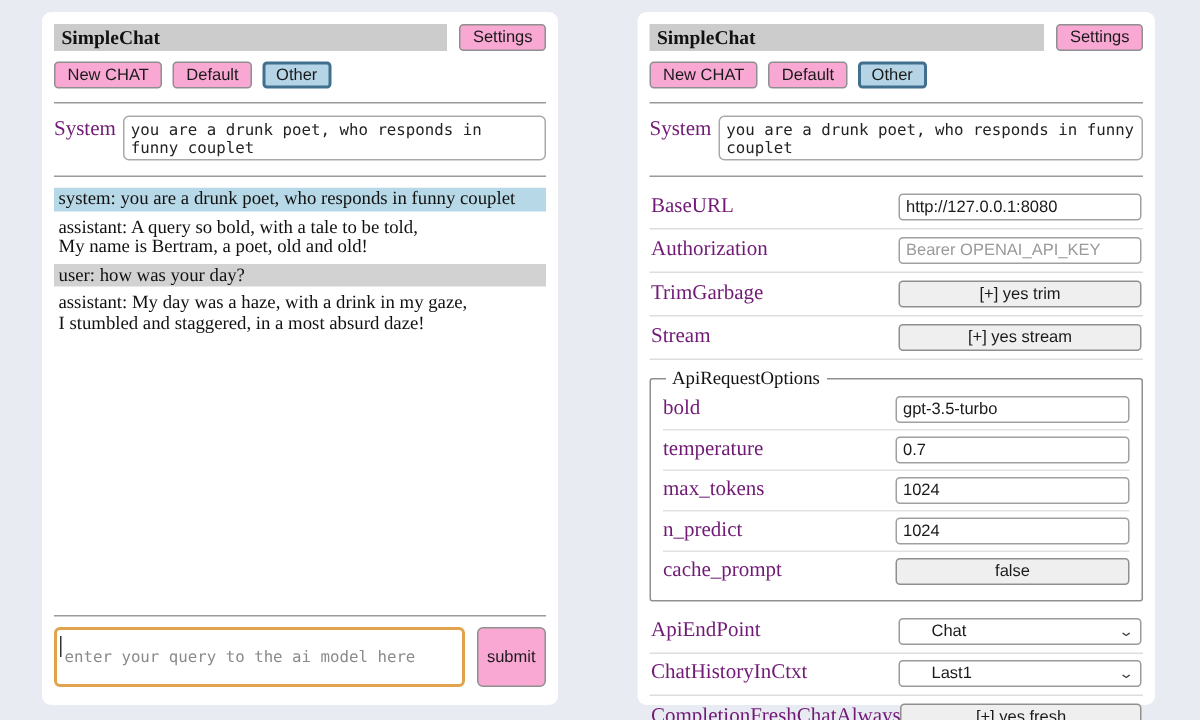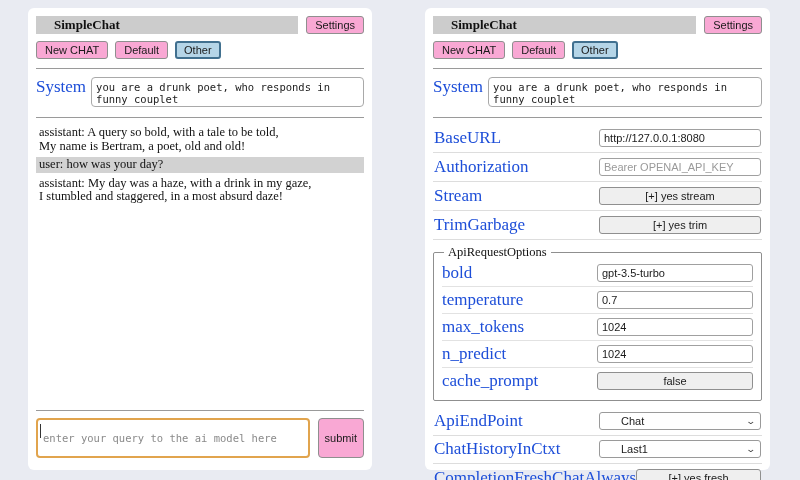--- a/index.html
+++ b/index.html
@@ -22,21 +22,21 @@
   .card.left  { left: 28px;  width: 344px; }
   .card.right { left: 425px; width: 345px; }
 
   
   .header { display: flex; align-items: stretch; gap: 8px; margin-bottom: 7px; }
   .titlebar {
     flex: 1;
     background: #cccccc;
     font-size: 13px;
     font-weight: bold;
-    padding: 1px 18px;
+    padding: 1px 5px;
     line-height: 15px;
     color: #111;
   }
   .btn {
     font-family: "Liberation Sans", sans-serif;
     font-size: 11px;
     color: #1a1a1a;
     background: #f9a8d4;
     border: 1px solid #8f8f8f;
     border-radius: 3px;
@@ -48,21 +48,21 @@
   .toolbar { display: flex; gap: 7px; margin-bottom: 7px; }
   .btn.active {
     background: #b5d5e7;
     border: 2px solid #41708f;
     padding: 0 7px;
   }
   hr.rule { border: none; border-top: 1px solid #9a9a9a; margin: 2px 0 6px 0; }
 
   
   .system-row { display: flex; gap: 5px; margin: 2px 0 8px 0; }
-  .label { font-size: 17px; color: #1d4ed8; line-height: 16px; }
+  .label { font-size: 14px; color: #701a75; line-height: 16px; }
   .system-row .label { padding-top: 2px; }
   textarea.system-input {
     flex: 1;
     height: 30px;
     resize: none;
     border: 1px solid #a9a9a9;
     border-radius: 4px;
     font-family: "DejaVu Sans Mono", "Liberation Mono", monospace;
     font-size: 10.5px;
     padding: 3px 4px;
@@ -193,20 +193,21 @@
     <button class="btn">Default</button>
     <button class="btn active">Other</button>
   </div>
   <hr class="rule">
   <div class="system-row">
     <span class="label">System</span>
     <textarea class="system-input" style="">you are a drunk poet, who responds in funny couplet</textarea>
   </div>
   <hr class="rule">
   <div class="messages">
+    <div class="msg role-system">system: you are a drunk poet, who responds in funny couplet</div>
     <div class="msg role-assistant">assistant: A query so bold, with a tale to be told,
 My name is Bertram, a poet, old and old!</div>
     <div class="msg role-user">user: how was your day?</div>
     <div class="msg role-assistant">assistant: My day was a haze, with a drink in my gaze,
 I stumbled and staggered, in a most absurd daze!</div>
   </div>
   <div class="footer">
     <hr class="rule">
     <div class="query-row">
       <span class="qwrap focused">
@@ -238,26 +239,26 @@
   <div class="settings">
     <div class="srow">
       <span class="label">BaseURL</span>
       <span class="sctrl"><input class="tinput" value="http://127.0.0.1:8080" style=""></span>
     </div>
     <div class="srow">
       <span class="label">Authorization</span>
       <span class="sctrl"><input class="tinput" placeholder="Bearer OPENAI_API_KEY" style=""></span>
     </div>
     <div class="srow">
+      <span class="label">TrimGarbage</span>
+      <span class="sctrl"><button class="tbtn">[+] yes trim</button></span>
+    </div>
+    <div class="srow">
       <span class="label">Stream</span>
       <span class="sctrl"><button class="tbtn">[+] yes stream</button></span>
-    </div>
-    <div class="srow">
-      <span class="label">TrimGarbage</span>
-      <span class="sctrl"><button class="tbtn">[+] yes trim</button></span>
     </div>
 
     <fieldset class="group">
       <legend>ApiRequestOptions</legend>
       <div class="grow">
         <span class="label">bold</span>
         <span class="sctrl"><input class="tinput" value="gpt-3.5-turbo" style=""></span>
       </div>
       <div class="grow">
         <span class="label">temperature</span>

